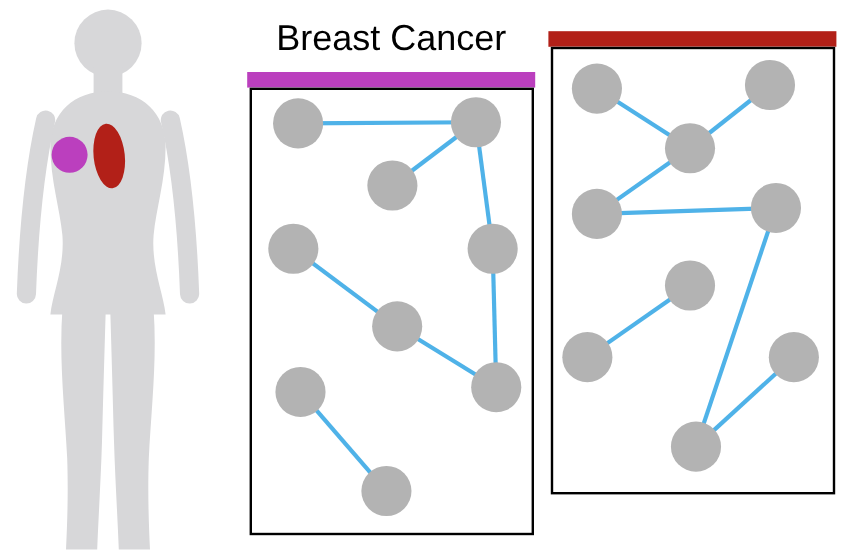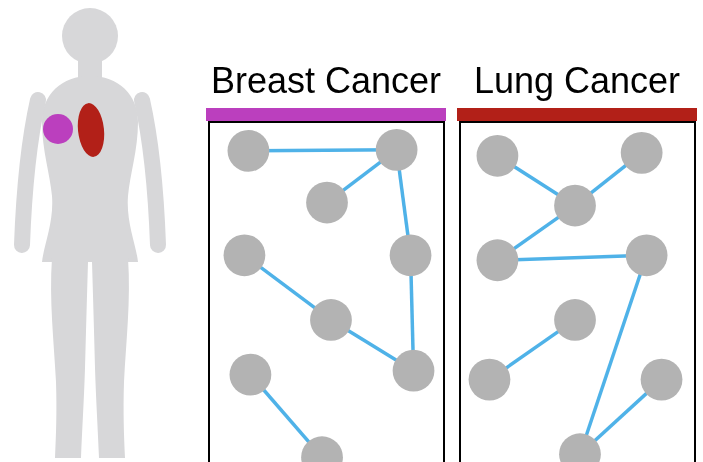--- a/index.html
+++ b/index.html
@@ -23,25 +23,24 @@
     position: absolute;
     top: 16px;
     width: 240px;
     display: flex;
     flex-direction: column;
     align-items: center;
   }
   .panel.breast { left: 206px; }
   .panel.lung  { left: 457px; }
   .panel-title {
-    font-size: 36px;
+    font-size: 30px;
     line-height: 34px;
     color: var(--title-color);
     white-space: nowrap;
-    margin-top: 48px;
   }
   .accent-bar {
     width: 100%;
     height: 13px;
     margin-top: 10px;
   }
   .net-box {
     width: 237px;
     height: 373px;
     box-sizing: border-box;
@@ -90,21 +89,20 @@
           <circle cx="201" cy="133" r="21" fill="#b3b3b3"></circle>
           <circle cx="121" cy="198" r="21" fill="#b3b3b3"></circle>
           <circle cx="40" cy="253" r="21" fill="#b3b3b3"></circle>
           <circle cx="204" cy="249" r="21" fill="#b3b3b3"></circle>
           <circle cx="112" cy="336" r="21" fill="#b3b3b3"></circle>
         </svg>
     </div>
   </div>
 
   <div class="panel lung">
-    <div class="panel-title">Lung Cancer</div>
     <div class="accent-bar" style="background: rgb(178, 32, 24);"></div>
     <div class="net-box">
       <svg class="net-svg" viewBox="0 0 233 371">
           <line x1="36" y1="33" x2="114" y2="83" stroke="#4fb2e8" stroke-width="3.5"></line>
           <line x1="181" y1="30" x2="114" y2="83" stroke="#4fb2e8" stroke-width="3.5"></line>
           <line x1="114" y1="83" x2="36" y2="138" stroke="#4fb2e8" stroke-width="3.5"></line>
           <line x1="36" y1="138" x2="186" y2="133" stroke="#4fb2e8" stroke-width="3.5"></line>
           <line x1="114" y1="198" x2="28" y2="258" stroke="#4fb2e8" stroke-width="3.5"></line>
           <line x1="186" y1="133" x2="119" y2="333" stroke="#4fb2e8" stroke-width="3.5"></line>
           <line x1="201" y1="258" x2="119" y2="333" stroke="#4fb2e8" stroke-width="3.5"></line>

